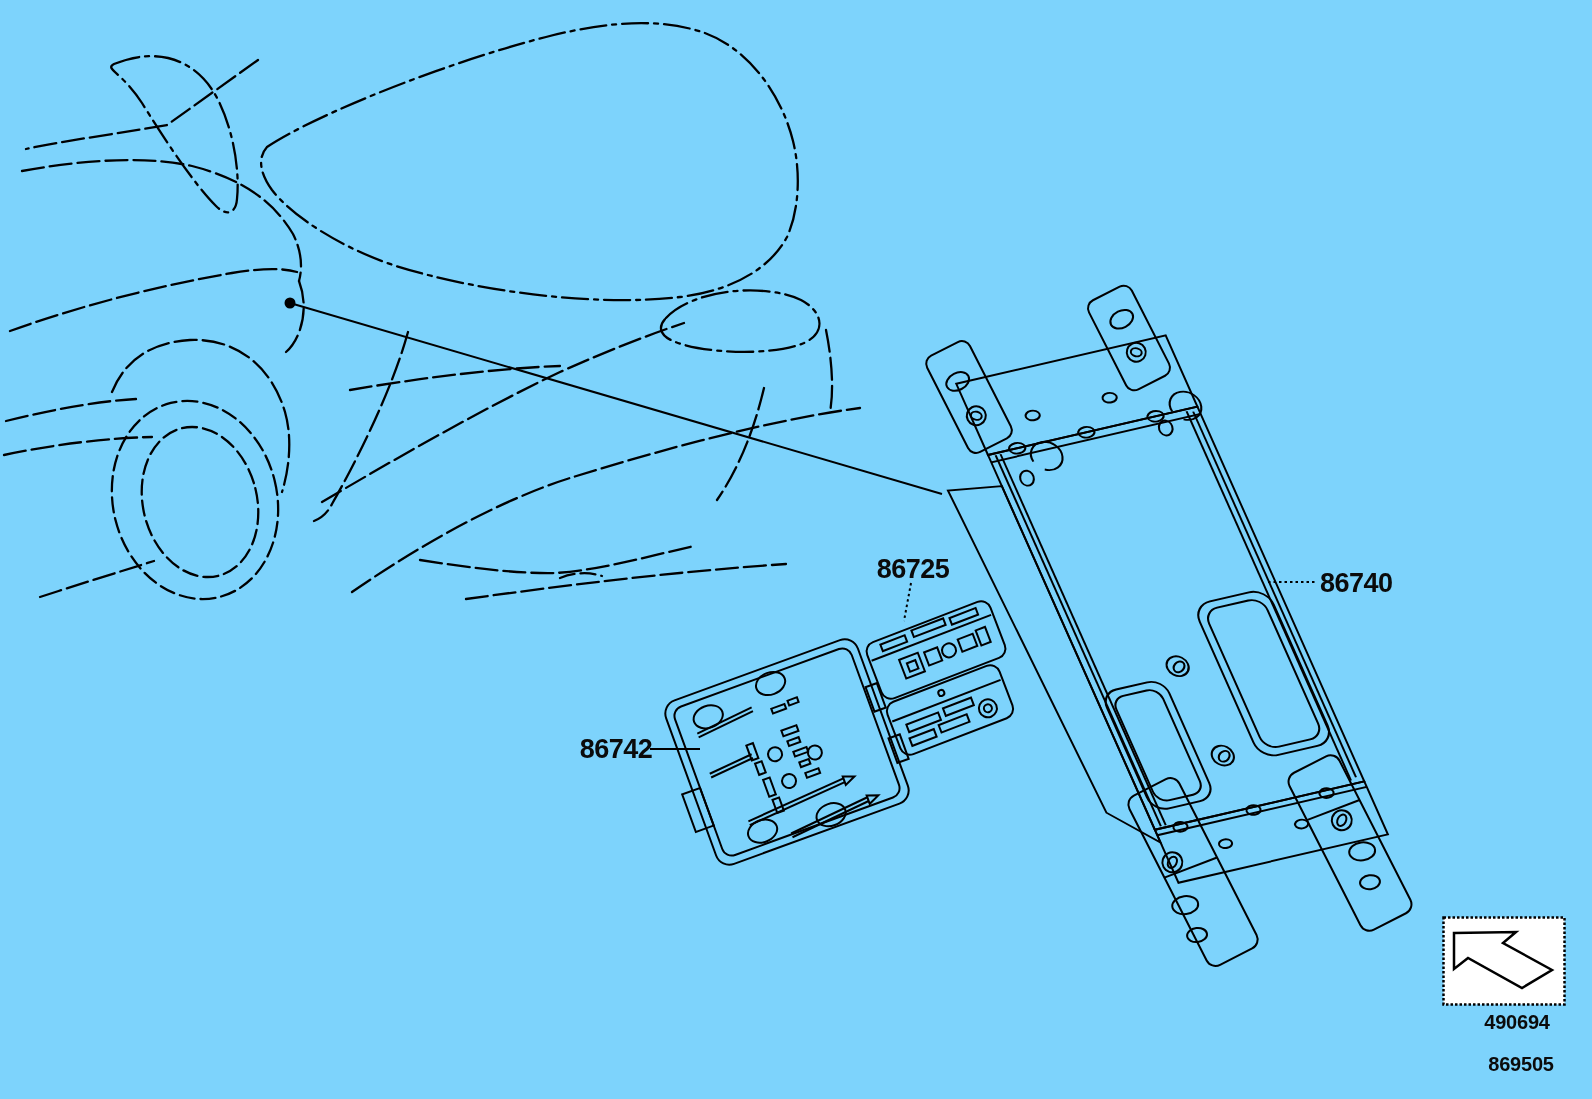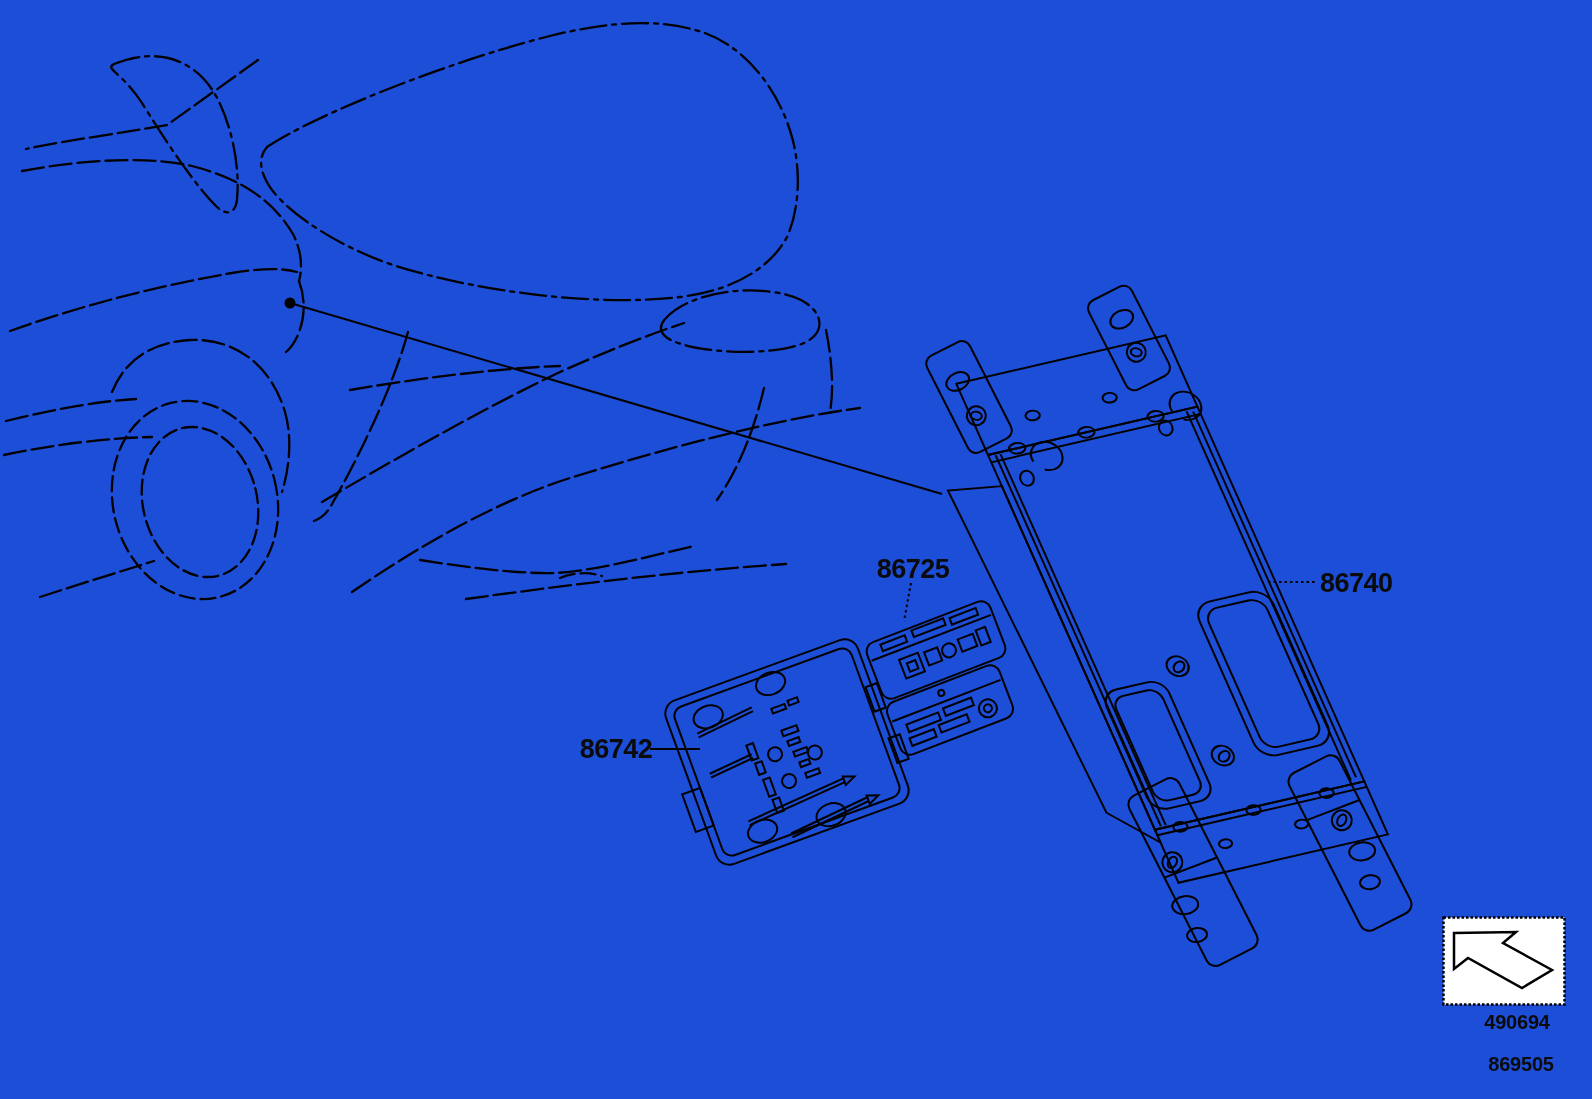--- a/index.html
+++ b/index.html
@@ -1,17 +1,17 @@
 <!DOCTYPE html>
 <html><head>
 <meta charset="utf-8">
 <style>
   html,body{margin:0;padding:0;background:#ffffff;}
   body{font-family:"Liberation Sans",sans-serif;}
-  .stage{position:relative;width:1592px;height:1099px;background:#1d4ed8;overflow:hidden;}
+  .stage{position:relative;width:1592px;height:1099px;background:#7dd3fc;overflow:hidden;}
   svg{display:block;}
   .car path, .car ellipse{fill:none;stroke:#000;stroke-width:2.3;stroke-linecap:round;}
   .dashA{stroke-dasharray:22 6;}
   .dashB{stroke-dasharray:26 6 4 6;}
   .dashC{stroke-dasharray:15 6;}
   .part path,.part rect,.part ellipse,.part circle,.part line,.part polygon{stroke:#000;fill:none;stroke-width:2;}
   .whitefill{fill:#ffffff;}
   .blackfill{fill:#000000;stroke:none;}
   .leader{stroke:#000;stroke-width:2;fill:none;}
   .leader.dotted{stroke-dasharray:2.5 3;}

